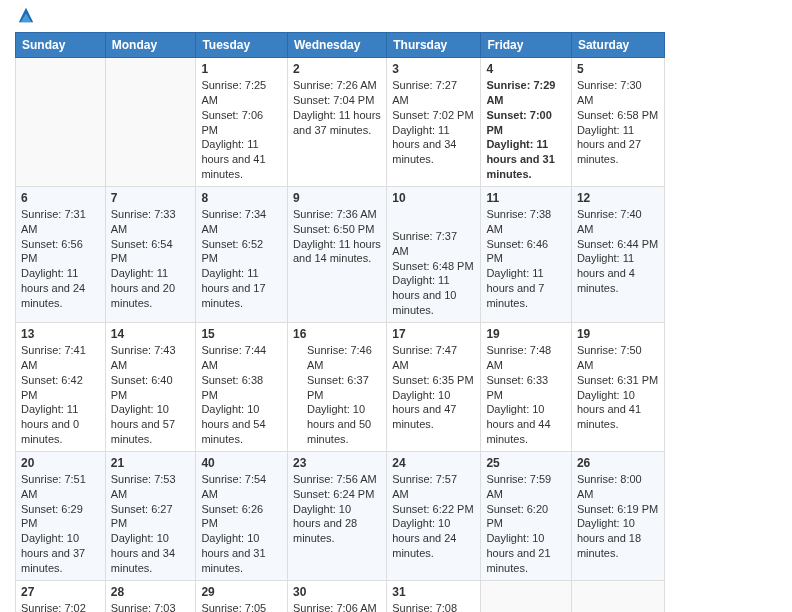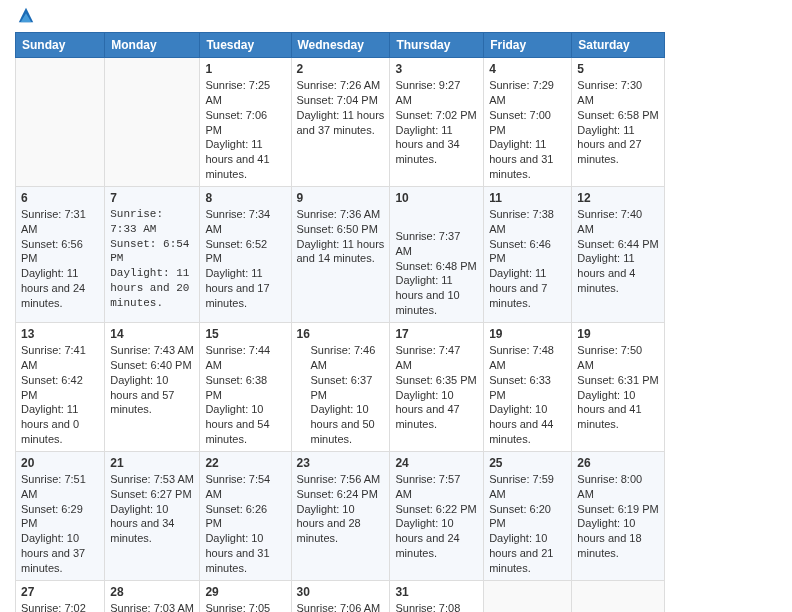--- a/index.html
+++ b/index.html
@@ -146,47 +146,47 @@
 Daylight: 11 hours and 41 minutes.</div>
           </td>
           <td>
             <span class="day-number">2</span>
             <div class="day-detail" style="white-space: pre-line;">Sunrise: 7:26 AM
 Sunset: 7:04 PM
 Daylight: 11 hours and 37 minutes.</div>
           </td>
           <td>
             <span class="day-number">3</span>
-            <div class="day-detail" style="white-space: pre-line;">Sunrise: 9:27 AM
+            <div class="day-detail" style="white-space: pre-line;">Sunrise: 7:27 AM
 Sunset: 7:02 PM
 Daylight: 11 hours and 34 minutes.</div>
           </td>
           <td>
             <span class="day-number">4</span>
-            <div class="day-detail" style="white-space: pre-line;">Sunrise: 7:29 AM
+            <div class="day-detail" style="white-space: pre-line; font-weight: bold;">Sunrise: 7:29 AM
 Sunset: 7:00 PM
 Daylight: 11 hours and 31 minutes.</div>
           </td>
           <td>
             <span class="day-number">5</span>
             <div class="day-detail" style="white-space: pre-line;">Sunrise: 7:30 AM
 Sunset: 6:58 PM
 Daylight: 11 hours and 27 minutes.</div>
           </td>
         </tr>
         <tr class="row-alt">
           <td>
             <span class="day-number">6</span>
             <div class="day-detail" style="white-space: pre-line;">Sunrise: 7:31 AM
 Sunset: 6:56 PM
 Daylight: 11 hours and 24 minutes.</div>
           </td>
           <td>
             <span class="day-number">7</span>
-            <div class="day-detail" style="white-space: pre-line; font-family: Liberation Mono, monospace;">Sunrise: 7:33 AM
+            <div class="day-detail" style="white-space: pre-line;">Sunrise: 7:33 AM
 Sunset: 6:54 PM
 Daylight: 11 hours and 20 minutes.</div>
           </td>
           <td>
             <span class="day-number">8</span>
             <div class="day-detail" style="white-space: pre-line;">Sunrise: 7:34 AM
 Sunset: 6:52 PM
 Daylight: 11 hours and 17 minutes.</div>
           </td>
           <td>
@@ -265,21 +265,21 @@
 Sunset: 6:29 PM
 Daylight: 10 hours and 37 minutes.</div>
           </td>
           <td>
             <span class="day-number">21</span>
             <div class="day-detail" style="white-space: pre-line;">Sunrise: 7:53 AM
 Sunset: 6:27 PM
 Daylight: 10 hours and 34 minutes.</div>
           </td>
           <td>
-            <span class="day-number">22</span>
+            <span class="day-number">40</span>
             <div class="day-detail" style="white-space: pre-line;">Sunrise: 7:54 AM
 Sunset: 6:26 PM
 Daylight: 10 hours and 31 minutes.</div>
           </td>
           <td>
             <span class="day-number">23</span>
             <div class="day-detail" style="white-space: pre-line;">Sunrise: 7:56 AM
 Sunset: 6:24 PM
 Daylight: 10 hours and 28 minutes.</div>
           </td>

